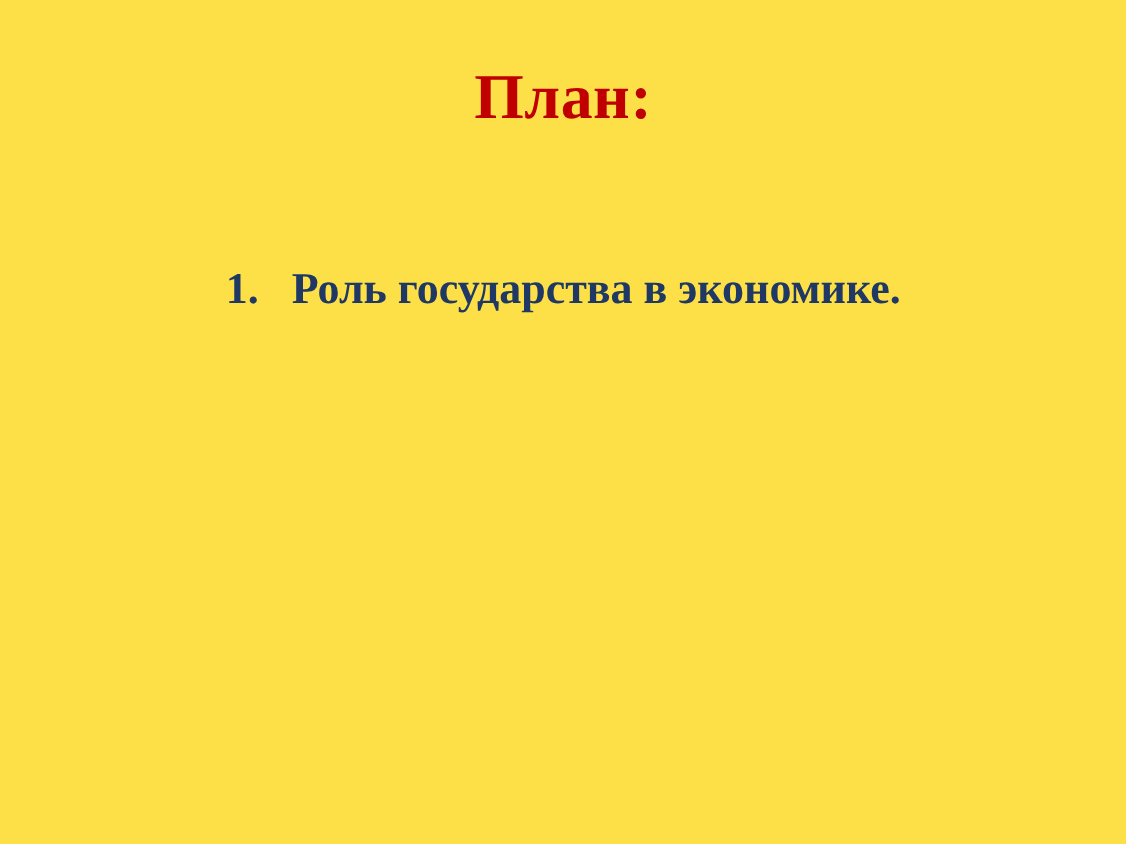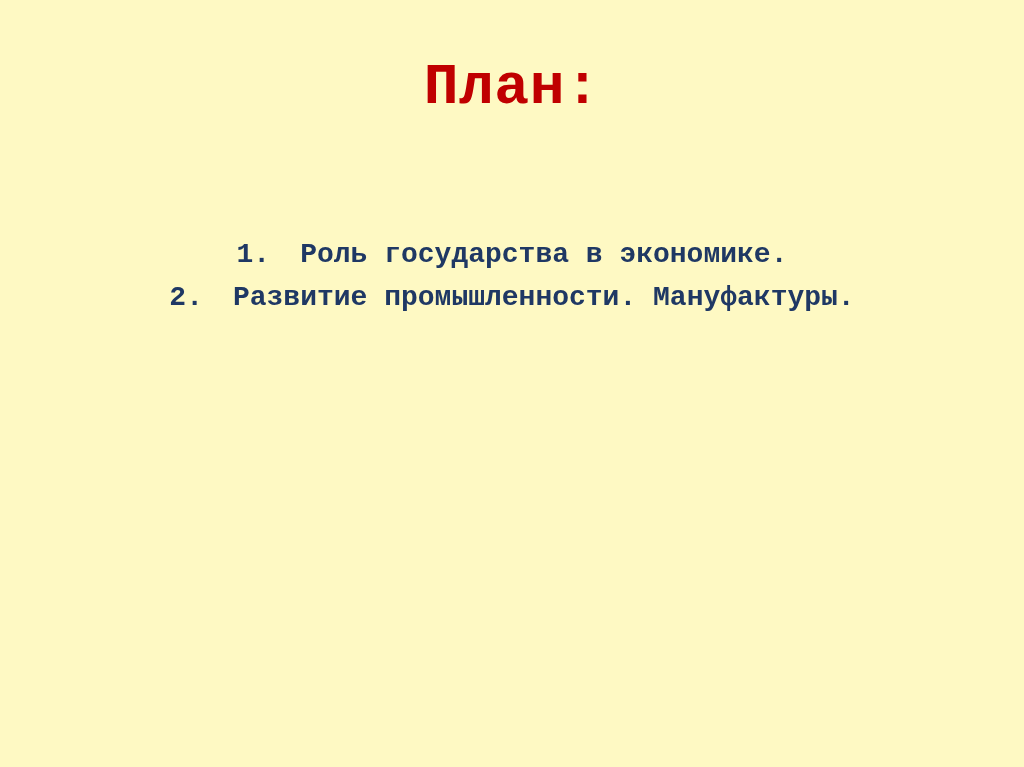--- a/index.html
+++ b/index.html
@@ -42,21 +42,21 @@
   
   .plan-list {
     position: absolute;
     left: 62px;
     top: 238px;
     width: 900px;
     margin: 0;
     padding: 0;
     list-style: none;
     color: #1f3864;
-    font-size: 28px;
+    font-size: 40px;
     font-weight: bold;
     line-height: 1.19;
     text-align: center;
   }
 
   .plan-item {
     display: block;
     margin: 0 0 2px 0;
     padding: 0;
     text-align: center;
@@ -84,35 +84,30 @@
   
   .plan-item[data-idx="0"] { margin-bottom: 10px; }
   .plan-item[data-idx="1"] { margin-bottom: 10px; padding: 0 26px; }
   .plan-item[data-idx="2"] { margin-bottom: 12px; padding: 0 2px; }
   .plan-item[data-idx="3"] { margin-bottom: 10px; }
   .plan-item[data-idx="4"] { margin-bottom: 0; }
 </style>
 </head>
 <body>
 
-<div class="slide" style="background: #fef9c3; font-family: Liberation Mono, monospace;">
+<div class="slide" style="background: #fde047;">
 
   <div class="slide-title" style="color: rgb(192, 0, 0);">План:</div>
 
   <ol class="plan-list" style="color: rgb(31, 56, 100);">
 
     <li class="plan-item" data-idx="0">
       <span class="item-inner">
         <span class="item-number">1.</span><span class="item-gap"></span><span class="item-text">Роль государства в экономике.</span>
       </span>
     </li>
 
-    <li class="plan-item" data-idx="1">
-      <span class="item-inner">
-        <span class="item-number">2.</span><span class="item-gap"></span><span class="item-text">Развитие промышленности. Мануфактуры.</span>
-      </span>
-    </li>
 
 
 
 
   </ol>
 </div>
 
 </body></html>

